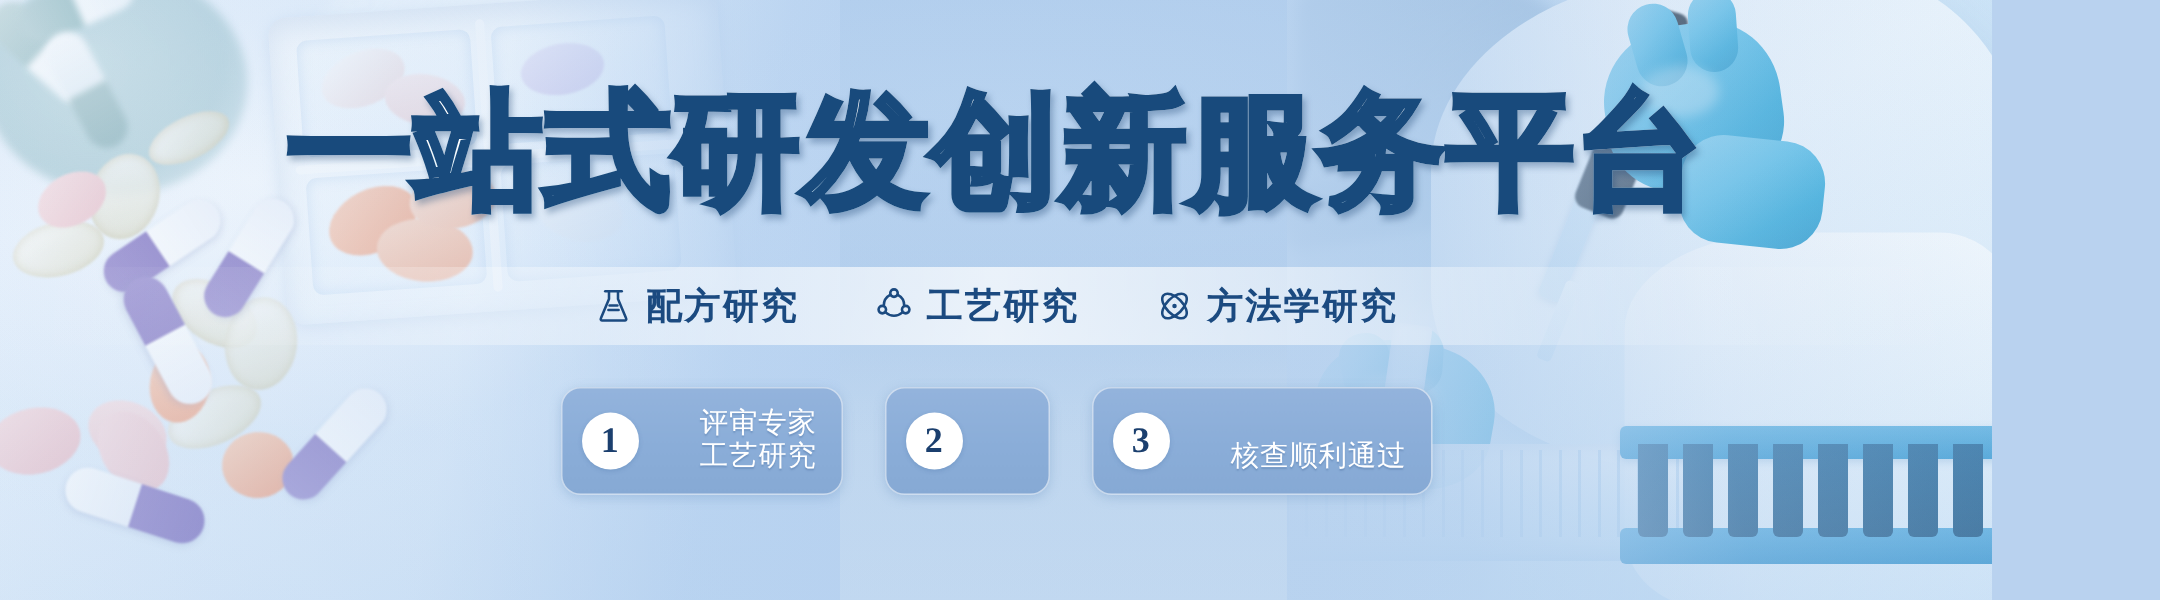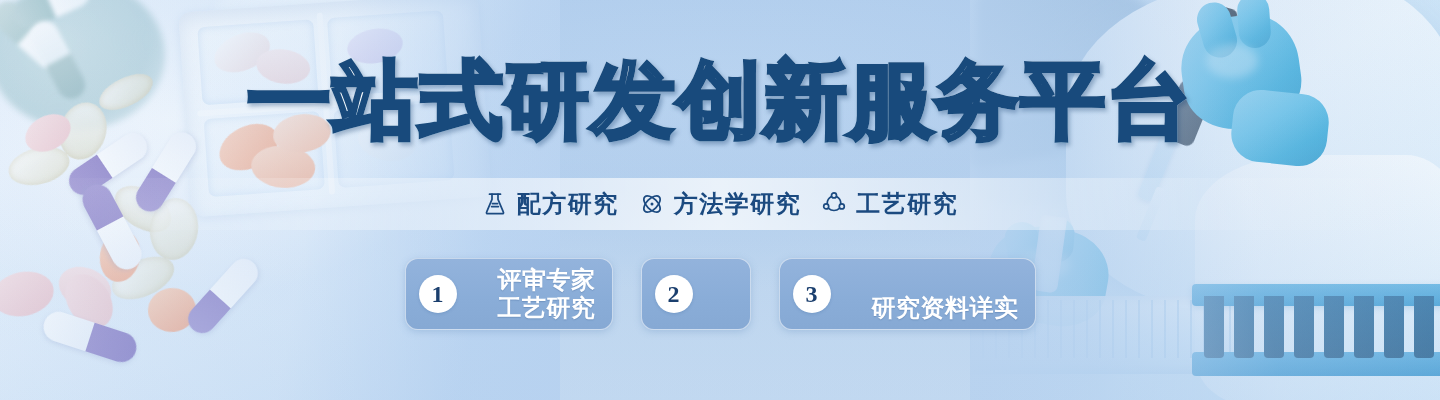--- a/index.html
+++ b/index.html
@@ -3,21 +3,21 @@
 <meta charset="utf-8">
 <title>Banner</title>
 <style>
   html,body{margin:0;padding:0;}
   body{
     width:1440px;height:400px;overflow:hidden;
     font-family:"Liberation Serif","DejaVu Serif",serif;
     background:#b9d2ef;
   }
   .banner{
-    position:relative;width:1440px;height:400px;overflow:hidden;
+    position:relative;width:1328px;height:400px;overflow:hidden;
     background:
       radial-gradient(ellipse 60% 55% at 50% 18%, rgba(186,212,240,0.95) 0%, rgba(176,205,236,0.6) 55%, rgba(170,200,234,0) 100%),
       linear-gradient(180deg,#b5cfee 0%, #b9d2ef 38%, #c2d8ef 72%, #c6dbf1 100%);
   }
 
   
   .photo-left{position:absolute;left:0;top:0;width:560px;height:400px;overflow:hidden;}
   .pl-bg{position:absolute;inset:0;
     background:
       radial-gradient(ellipse 70% 60% at 30% 30%, #fbfdff 0%, #eef5fd 45%, rgba(226,238,250,0.4) 75%, rgba(220,234,248,0) 100%),
@@ -99,42 +99,42 @@
   .subbar{position:absolute;left:0;right:0;top:178px;height:52px;
     background:linear-gradient(90deg,
       rgba(255,255,255,0) 0%,
       rgba(255,255,255,0.10) 16%,
       rgba(255,255,255,0.48) 33%,
       rgba(255,255,255,0.72) 50%,
       rgba(255,255,255,0.48) 67%,
       rgba(255,255,255,0.10) 84%,
       rgba(255,255,255,0) 100%);}
   .subbar-inner{position:absolute;left:0;right:0;top:178px;height:52px;
-    display:flex;align-items:center;justify-content:center;gap:20px;text-align:right;}
+    display:flex;align-items:center;justify-content:center;gap:50px;text-align:right;}
   .subitem{display:flex;align-items:center;gap:9px;}
   .subitem .ico{width:26px;height:26px;display:block;flex:0 0 26px;}
   .subitem .lbl{font-size:24px;font-weight:bold;color:#1b4a80;letter-spacing:1.5px;
     font-family:"Liberation Serif","DejaVu Serif",serif;white-space:nowrap;}
 
   
   .cards{position:absolute;left:0;right:0;top:258px;
     display:flex;justify-content:center;gap:28px;}
   .card{display:flex;align-items:center;gap:11px;
     height:72px;box-sizing:border-box;padding:0 16px 0 13px;
     background:linear-gradient(180deg,#93b3dc 0%, #8aadd8 55%, #86a9d4 100%);
     border-radius:13px;
     border:1px solid rgba(255,255,255,0.55);
     box-shadow:0 2px 7px rgba(110,150,195,0.35);}
   .card .num{flex:0 0 38px;width:38px;height:38px;border-radius:50%;
     background:#ffffff;color:#1b3f6e;
     display:flex;align-items:center;justify-content:center;
     font-family:"Liberation Serif","DejaVu Serif",serif;
     font-size:24px;font-weight:bold;line-height:1;
     box-shadow:0 1px 3px rgba(70,110,160,0.28);}
-  .card .txt{color:#ffffff;font-size:24px;line-height:1.18;font-weight:bold;
+  .card .txt{color:#ffffff;font-size:19px;line-height:1.18;font-weight:normal;
     letter-spacing:0.5px;white-space:nowrap;
     font-family:"Liberation Sans","DejaVu Sans",sans-serif;
     text-shadow:0 1px 1px rgba(70,105,155,0.35);margin-left:30px;}
 </style>
 </head>
 <body>
 
 <div class="banner">
 
   <div class="photo-left">
@@ -244,43 +244,43 @@
           <path d="M10 3.2v5.2L4.6 21.2a1 1 0 0 0 .9 1.5h15a1 1 0 0 0 .9-1.5L16 8.4V3.2"></path>
           <path d="M10.4 12.6h5.2"></path>
           <path d="M9.6 15.6h6.8"></path>
         </svg>
       </span>
       <span class="lbl">配方研究</span>
     </div>
 
     <div class="subitem">
       <span class="ico">
-        <svg viewBox="0 0 26 26" width="26" height="26" fill="none" stroke="#1b4a80" stroke-width="1.7">
-          <ellipse cx="13" cy="13" rx="5.4" ry="10.2" transform="rotate(45 13 13)"></ellipse>
-          <ellipse cx="13" cy="13" rx="5.4" ry="10.2" transform="rotate(-45 13 13)"></ellipse>
-          <circle cx="13" cy="13" r="1.5" fill="#1b4a80" stroke="none"></circle>
-        </svg>
-      </span>
-      <span class="lbl">方法学研究</span>
-    </div>
-
-    <div class="subitem">
-      <span class="ico">
         <svg viewBox="0 0 26 26" width="26" height="26" fill="none" stroke="#1b4a80" stroke-width="1.7" stroke-linecap="round">
           <path d="M10.4 5.6a8 8 0 0 0-4.2 7"></path>
           <path d="M15.6 5.6a8 8 0 0 1 4.2 7"></path>
           <path d="M7.6 17.4a8 8 0 0 0 10.8 0"></path>
           <circle cx="13" cy="4.4" r="2.5" fill="none"></circle>
           <circle cx="5.2" cy="15.4" r="2.5" fill="none"></circle>
           <circle cx="20.8" cy="15.4" r="2.5" fill="none"></circle>
         </svg>
       </span>
       <span class="lbl">工艺研究</span>
     </div>
 
+    <div class="subitem">
+      <span class="ico">
+        <svg viewBox="0 0 26 26" width="26" height="26" fill="none" stroke="#1b4a80" stroke-width="1.7">
+          <ellipse cx="13" cy="13" rx="5.4" ry="10.2" transform="rotate(45 13 13)"></ellipse>
+          <ellipse cx="13" cy="13" rx="5.4" ry="10.2" transform="rotate(-45 13 13)"></ellipse>
+          <circle cx="13" cy="13" r="1.5" fill="#1b4a80" stroke="none"></circle>
+        </svg>
+      </span>
+      <span class="lbl">方法学研究</span>
+    </div>
+
   </div>
 
   <div class="cards">
 
     <div class="card">
       <span class="num">1</span>
       <span class="txt">
         <span>评审专家</span><br>
         <span>工艺研究</span>
       </span>
@@ -290,19 +290,19 @@
       <span class="num">2</span>
       <span class="txt">
         <br>
       </span>
     </div>
 
     <div class="card">
       <span class="num">3</span>
       <span class="txt">
         <br>
-        <span>研究资料详实</span>
+        <span>核查顺利通过</span>
       </span>
     </div>
 
   </div>
 
 </div>
 
 </body></html>

